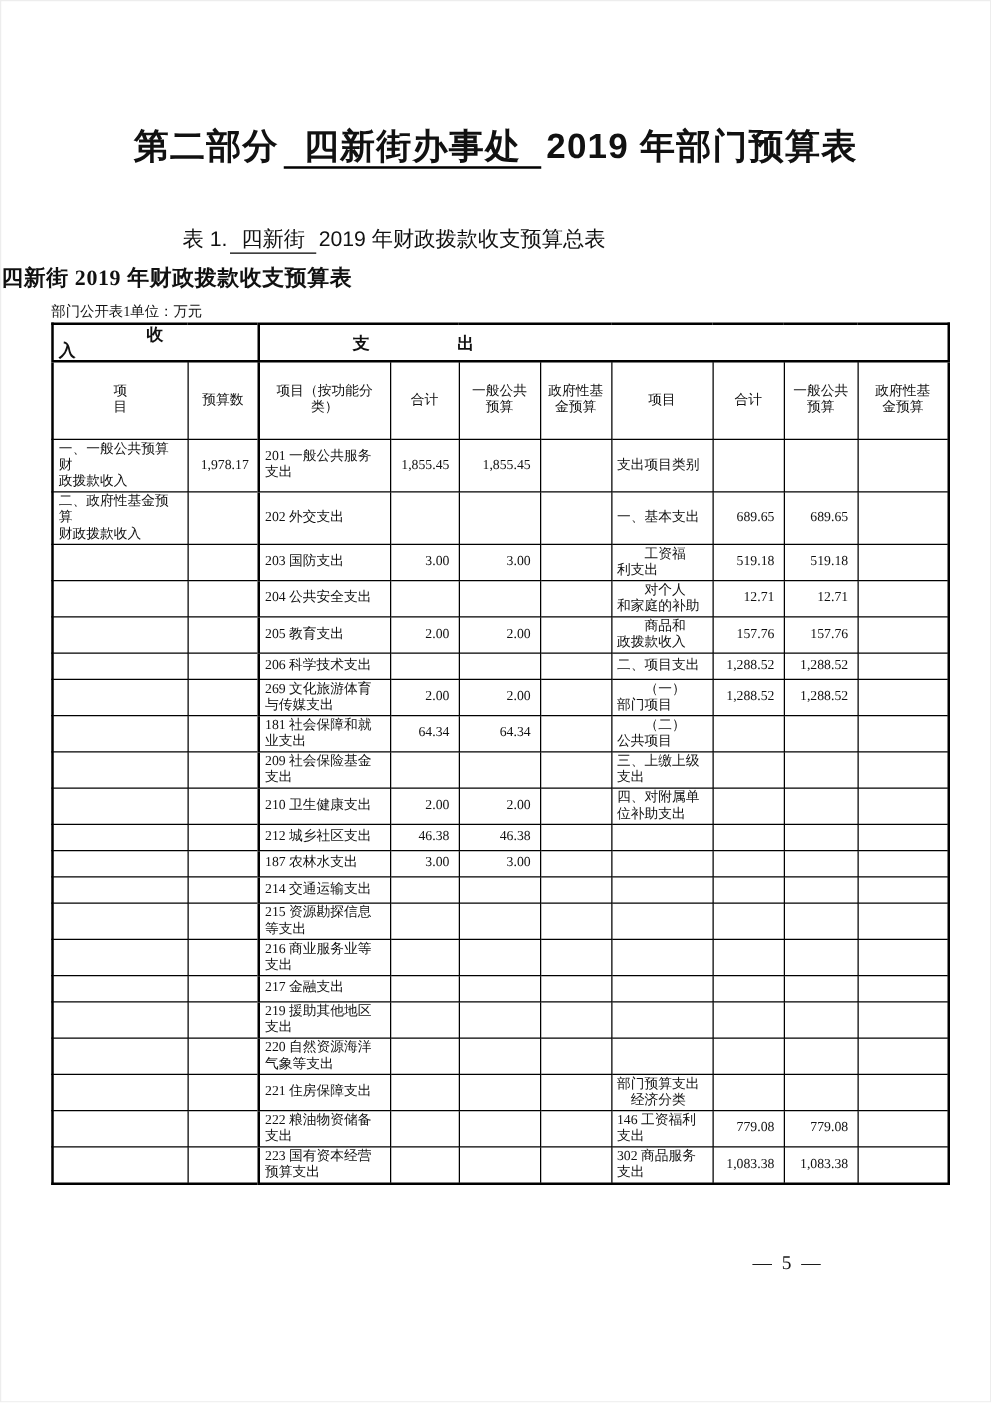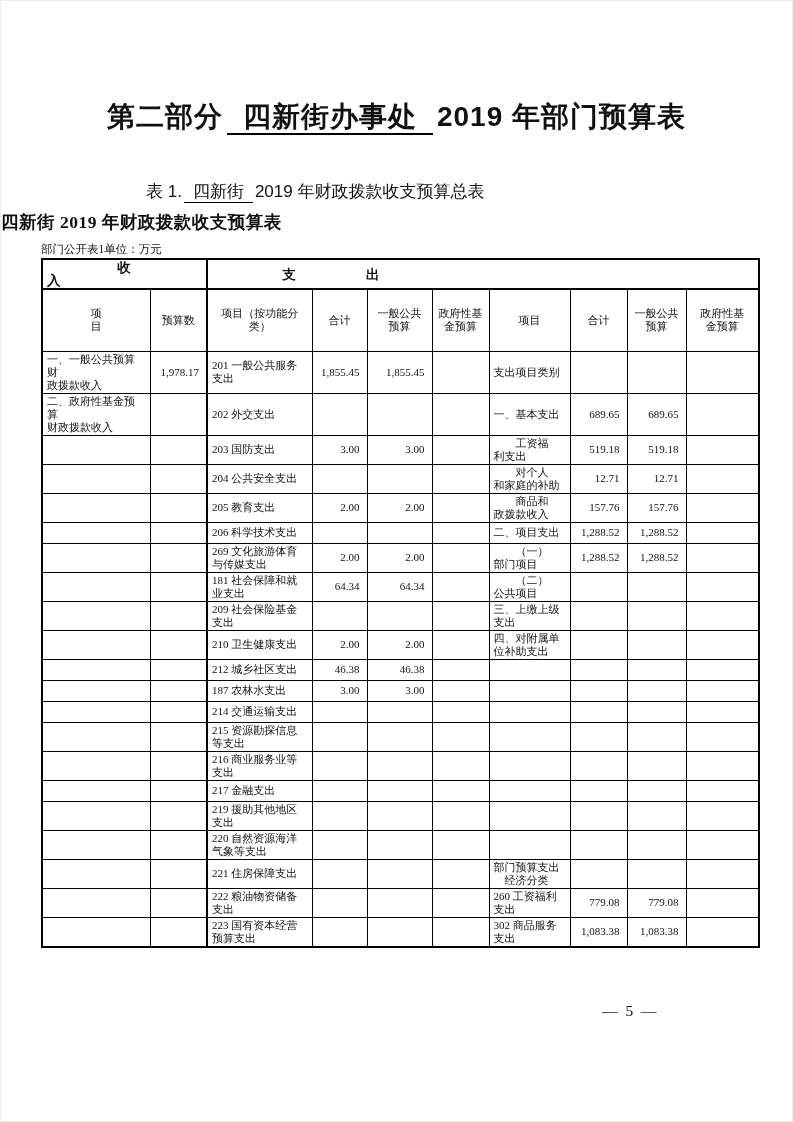--- a/index.html
+++ b/index.html
@@ -400,21 +400,21 @@
           <td class="num"></td>
         </tr>
         <tr>
           <td class="txt"></td>
           <td class="num bR2"></td>
           <td class="txt">222 粮油物资储备
 支出</td>
           <td class="num"></td>
           <td class="num"></td>
           <td class="num"></td>
-          <td class="txt">260 工资福利
+          <td class="txt">146 工资福利
 支出</td>
           <td class="num">779.08</td>
           <td class="num">779.08</td>
           <td class="num"></td>
         </tr>
         <tr>
           <td class="txt"></td>
           <td class="num bR2"></td>
           <td class="txt">223 国有资本经营
 预算支出</td>

